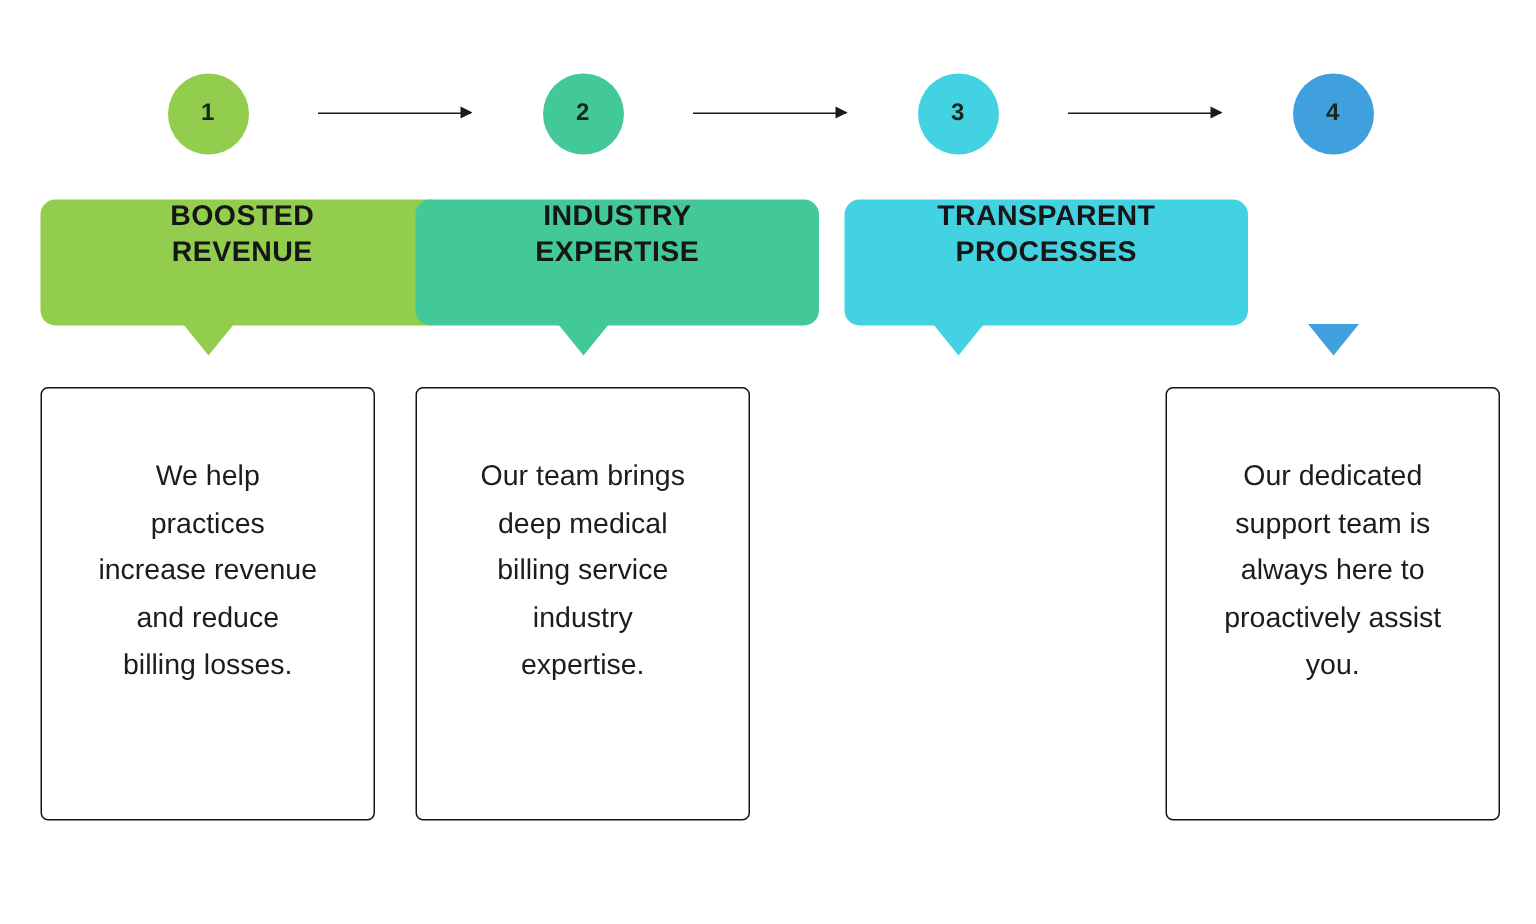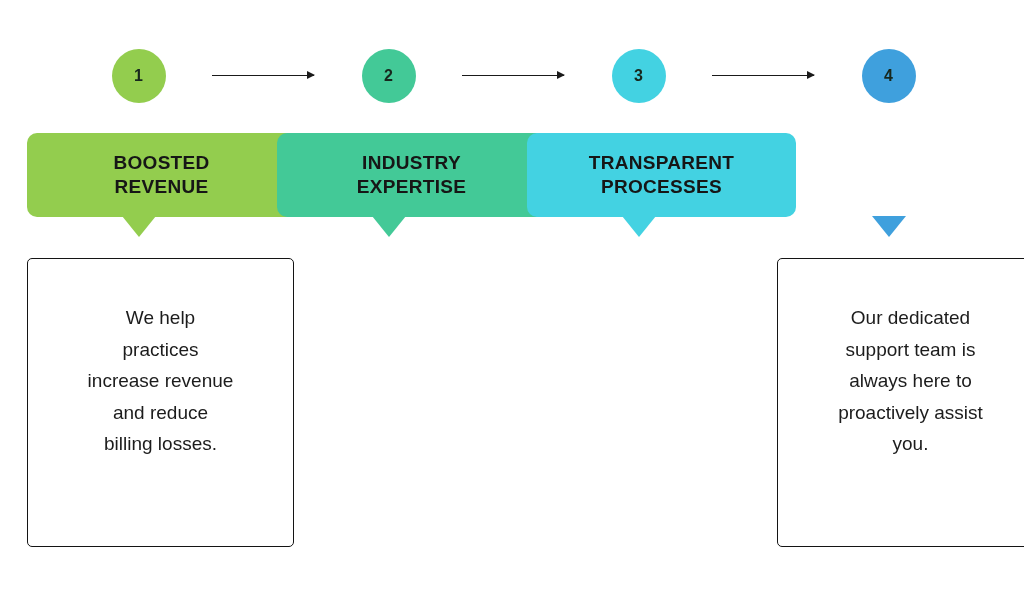--- a/index.html
+++ b/index.html
@@ -33,21 +33,21 @@
   }
 
   .banner {
     position: absolute;
     top: 133px;
     left: 0;
     width: 269px;
     height: 84px;
     border-radius: 10px;
     display: flex;
-    align-items: center;
+    align-items: flex-start;
     justify-content: center;
     text-align: center;
   }
   .banner-title {
     font-size: 19px;
     font-weight: 700;
     line-height: 1.28;
     letter-spacing: 0.3px;
     color: #161616;
     white-space: pre-line;
@@ -60,21 +60,21 @@
     height: 0;
     border-left: 17px solid transparent;
     border-right: 17px solid transparent;
     border-top: 21px solid #000;
   }
 
   .card {
     position: absolute;
     top: 258px;
     left: 0;
-    width: 267px;
+    width: 223px;
     height: 289px;
     box-sizing: border-box;
     background: #ffffff;
     border: 1.6px solid #141414;
     border-radius: 5px;
   }
   .card-text {
     margin: 0;
     padding: 43px 6px 0 6px;
     font-size: 19px;
@@ -135,27 +135,34 @@
 
   <div class="col col1">
     <div class="circle" style="background-color: rgb(67, 201, 151);">
       <span>2</span>
     </div>
     <div class="banner" style="background-color: rgb(67, 201, 151);">
       <span class="banner-title">INDUSTRY
 EXPERTISE</span>
     </div>
     <div class="tail" style="border-top-color: rgb(67, 201, 151);"></div>
+    <div class="card">
+      <p class="card-text">Our team brings
+deep medical
+billing service
+industry
+expertise.</p>
+    </div>
   </div>
 
   <div class="col col2">
     <div class="circle" style="background-color: rgb(67, 210, 226);">
       <span>3</span>
     </div>
-    <div class="banner" style="background-color: rgb(67, 210, 226);">
+    <div class="banner" style="background-color: rgb(67, 210, 226); margin-left: 36px;">
       <span class="banner-title">TRANSPARENT
 PROCESSES</span>
     </div>
     <div class="tail" style="border-top-color: rgb(67, 210, 226);"></div>
   </div>
 
   <div class="col col3">
     <div class="circle" style="background-color: rgb(63, 160, 221);">
       <span>4</span>
     </div>

